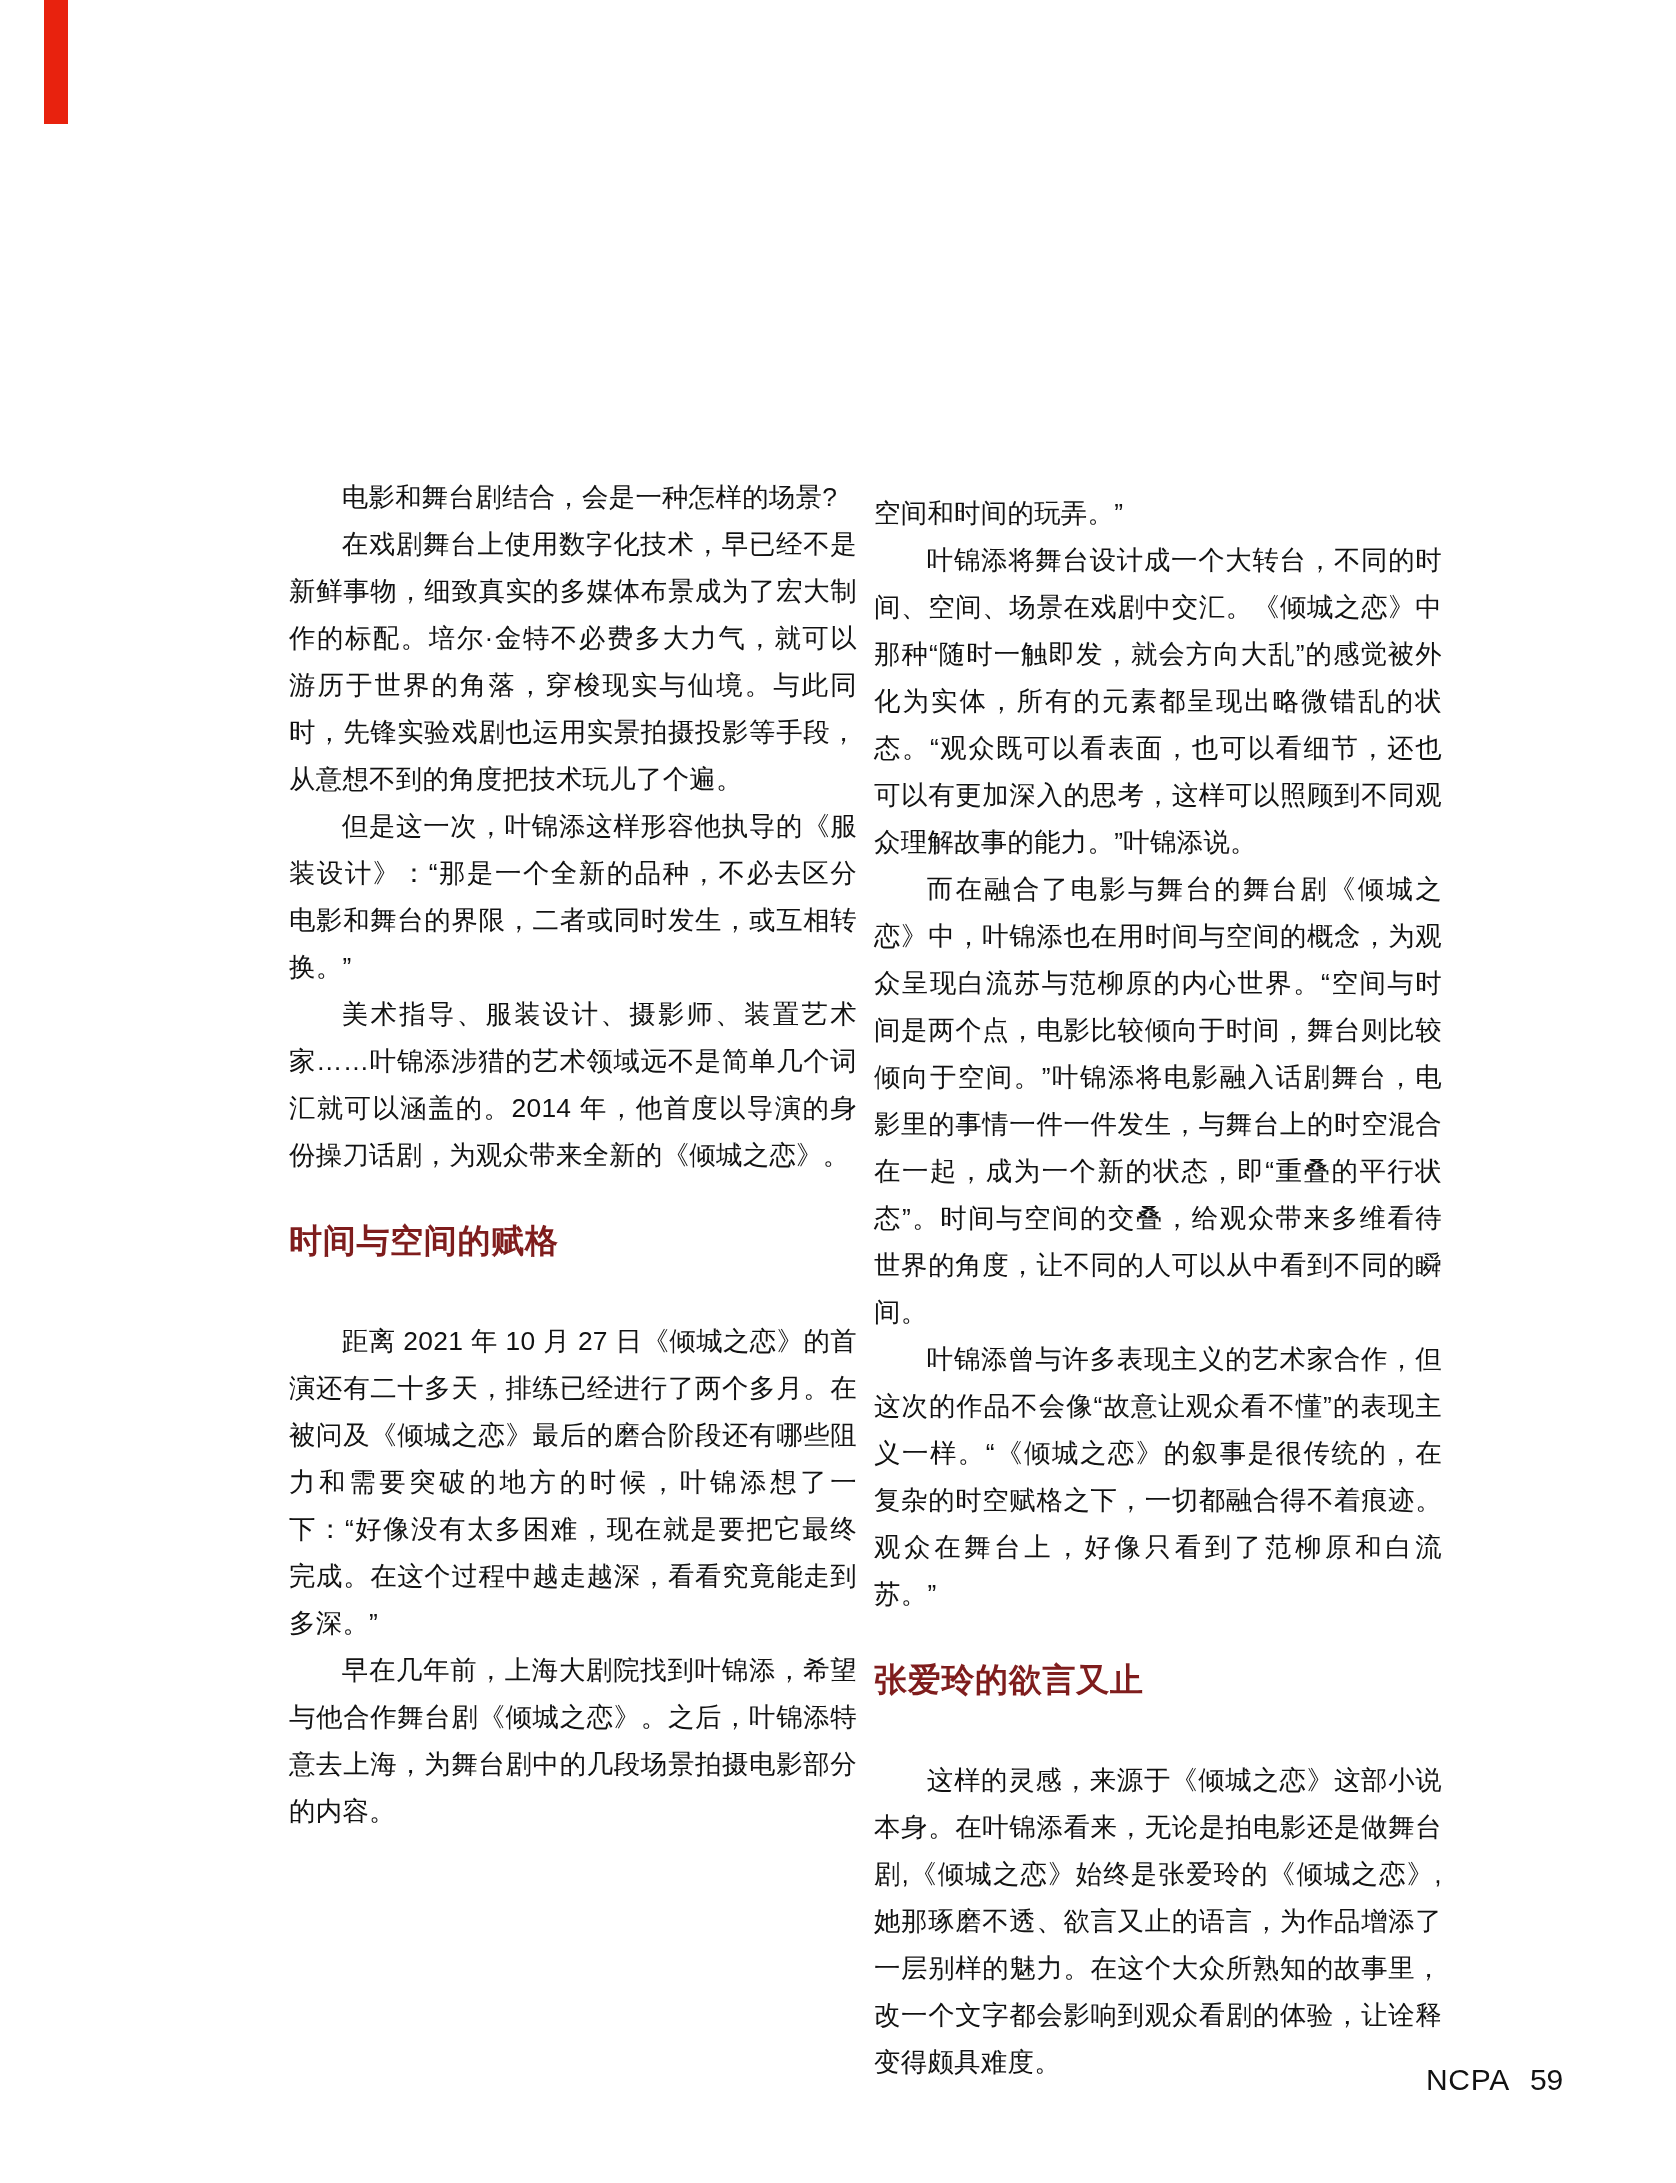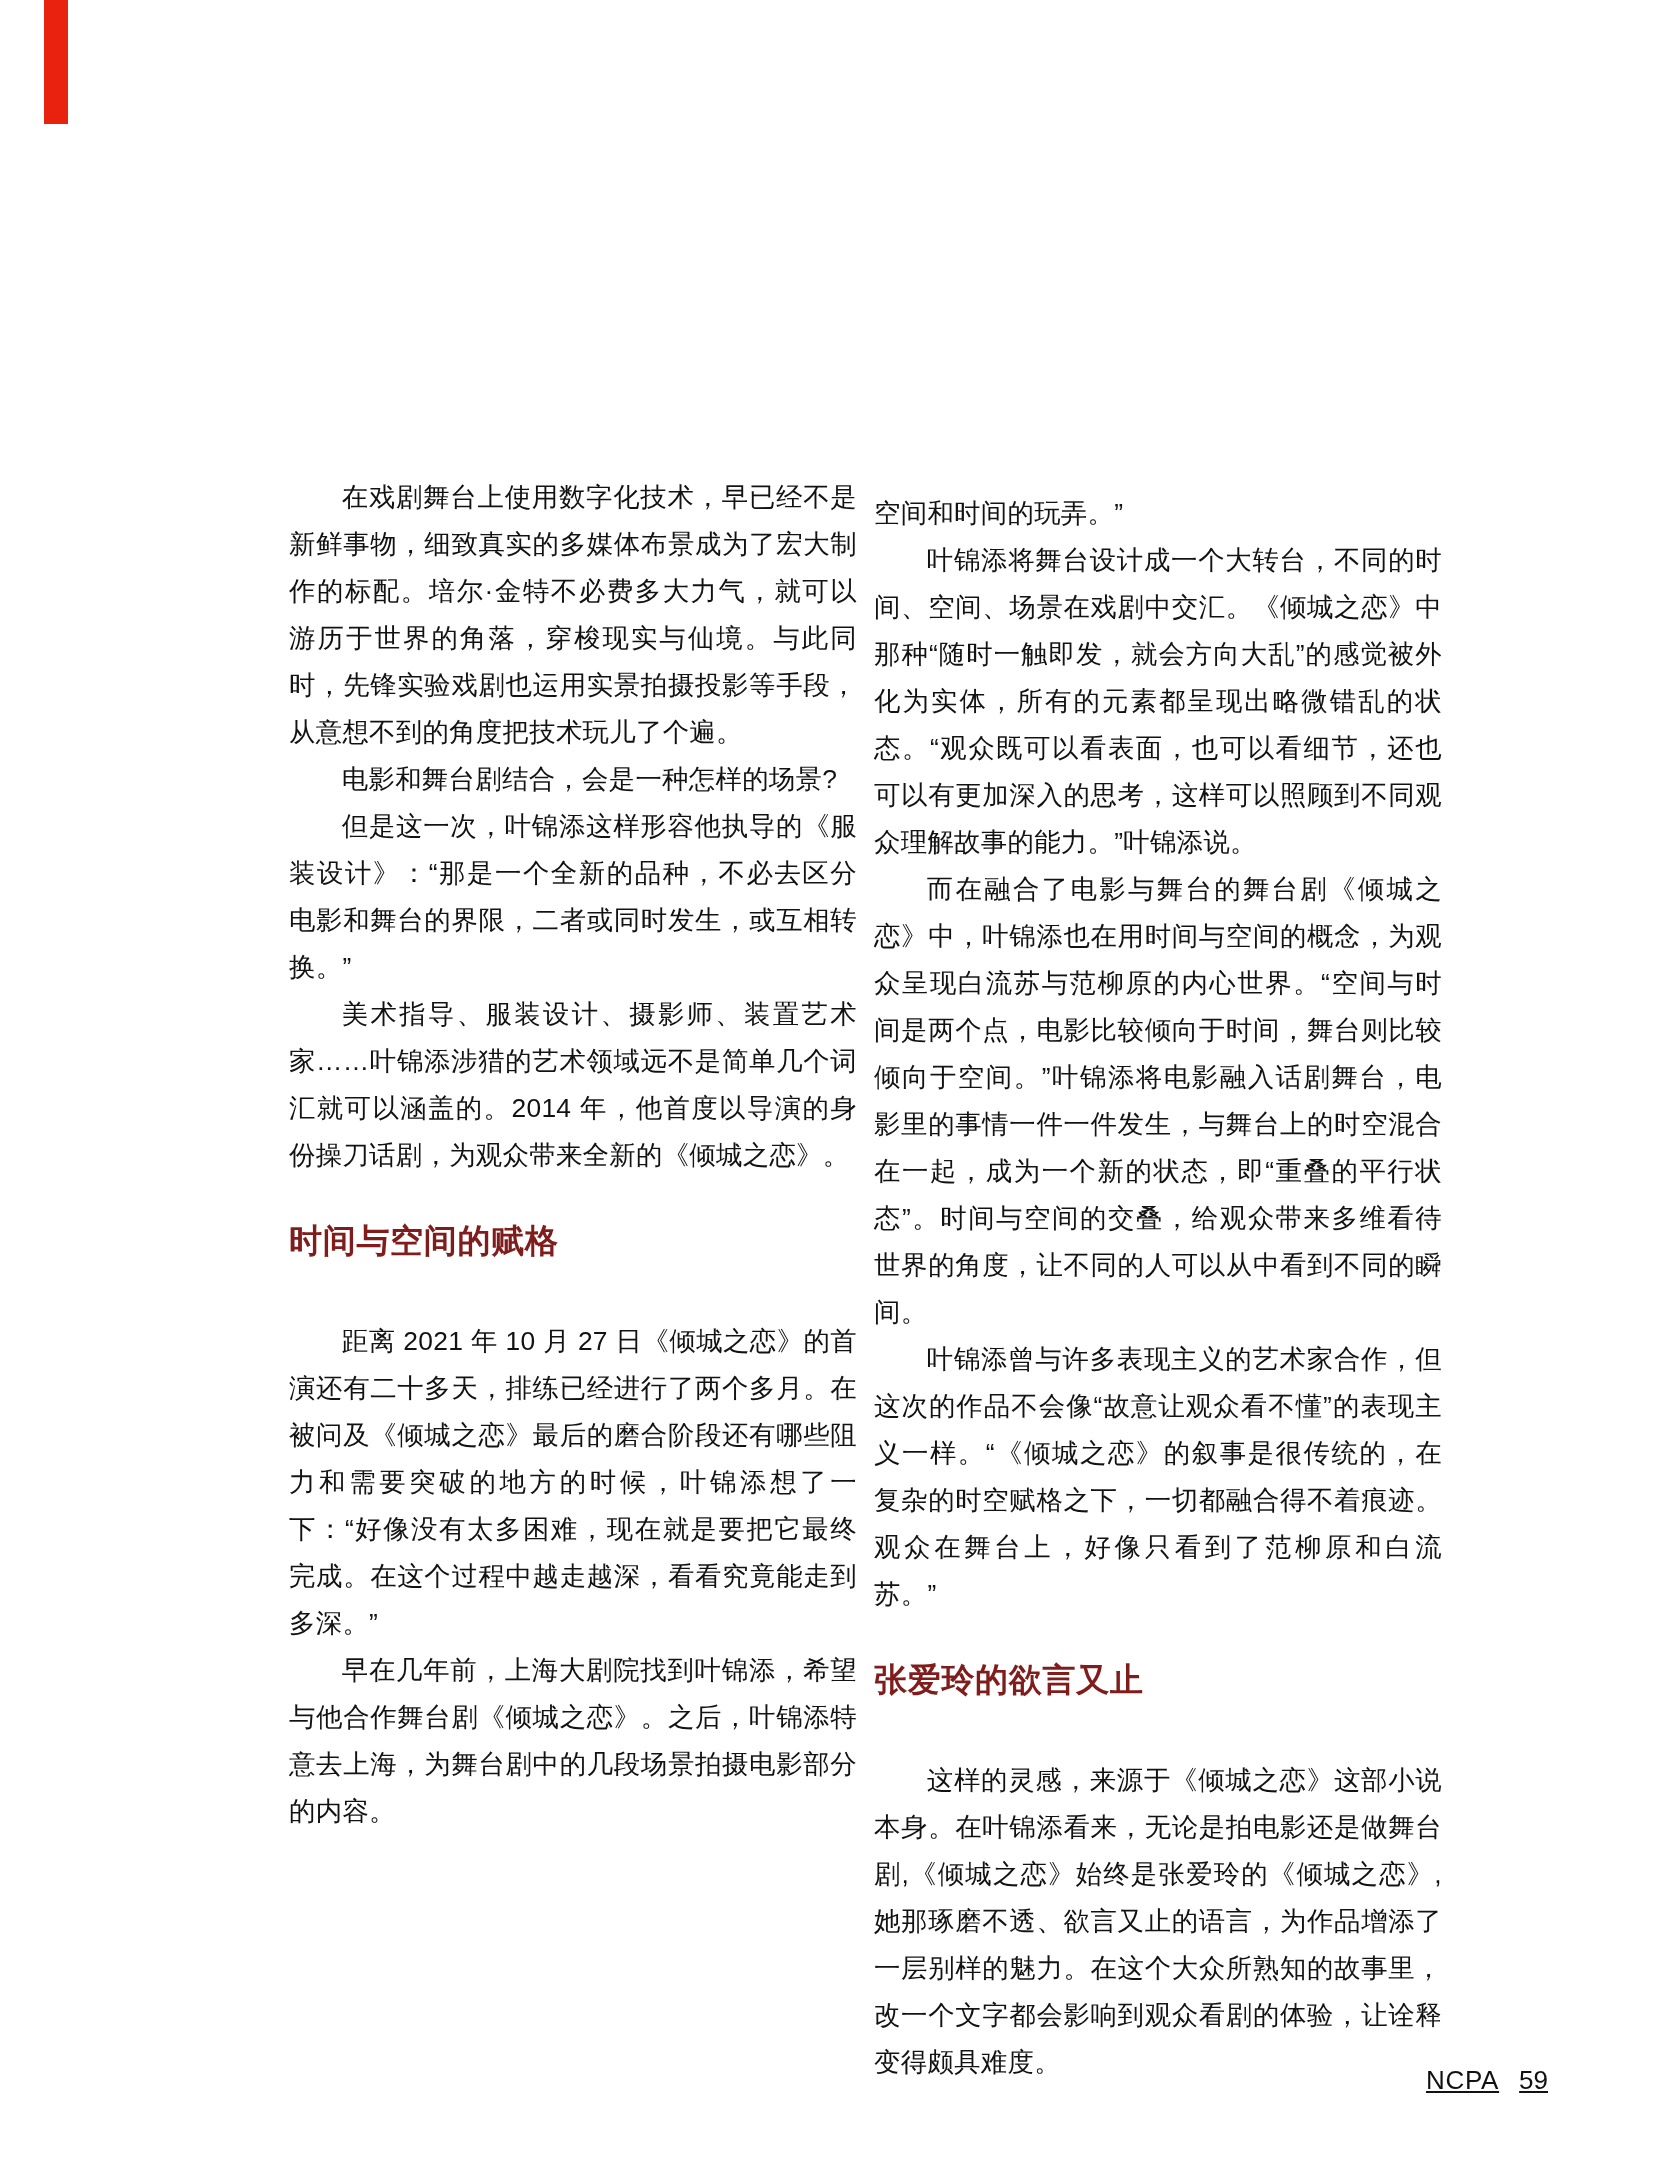--- a/index.html
+++ b/index.html
@@ -54,45 +54,44 @@
     font-size: 33px;
     line-height: 48px;
     font-weight: 700;
     letter-spacing: 0.7px;
     color: #7f1d1d;
   }
   .page-footer {
     position: absolute;
     left: 1426px;
     top: 2065px;
-    font-size: 26px;
+    font-size: 30px;
     line-height: 30px;
     color: #111111;
     white-space: nowrap;
-    text-decoration: underline;
   }
   .page-footer .journal-name {
     letter-spacing: 0.7px;
   }
   .page-footer .page-number {
     margin-left: 20px;
   }
 </style>
 </head>
 <body>
 
 <div class="page">
 
   <div class="page-marker" style="background: rgb(232, 34, 14);"></div>
 
   <div class="columns">
 
     <div class="column">
+      <p>电影和舞台剧结合，会是一种怎样的场景?</p>
       <p>在戏剧舞台上使用数字化技术，早已经不是新鲜事物，细致真实的多媒体布景成为了宏大制作的标配。培尔·金特不必费多大力气，就可以游历于世界的角落，穿梭现实与仙境。与此同时，先锋实验戏剧也运用实景拍摄投影等手段，从意想不到的角度把技术玩儿了个遍。</p>
-      <p>电影和舞台剧结合，会是一种怎样的场景?</p>
       <p>但是这一次，叶锦添这样形容他执导的《服装设计》：“那是一个全新的品种，不必去区分电影和舞台的界限，二者或同时发生，或互相转换。”</p>
       <p>美术指导、服装设计、摄影师、装置艺术家……叶锦添涉猎的艺术领域远不是简单几个词汇就可以涵盖的。2014 年，他首度以导演的身份操刀话剧，为观众带来全新的《倾城之恋》。</p>
       <h2>时间与空间的赋格</h2>
       <p>距离 2021 年 10 月 27 日《倾城之恋》的首演还有二十多天，排练已经进行了两个多月。在被问及《倾城之恋》最后的磨合阶段还有哪些阻力和需要突破的地方的时候，叶锦添想了一下：“好像没有太多困难，现在就是要把它最终完成。在这个过程中越走越深，看看究竟能走到多深。”</p>
       <p>早在几年前，上海大剧院找到叶锦添，希望与他合作舞台剧《倾城之恋》。之后，叶锦添特意去上海，为舞台剧中的几段场景拍摄电影部分的内容。</p>
     </div>
 
     <div class="column">
       <p class="no-indent">空间和时间的玩弄。”</p>
       <p>叶锦添将舞台设计成一个大转台，不同的时间、空间、场景在戏剧中交汇。《倾城之恋》中那种“随时一触即发，就会方向大乱”的感觉被外化为实体，所有的元素都呈现出略微错乱的状态。“观众既可以看表面，也可以看细节，还也可以有更加深入的思考，这样可以照顾到不同观众理解故事的能力。”叶锦添说。</p>

